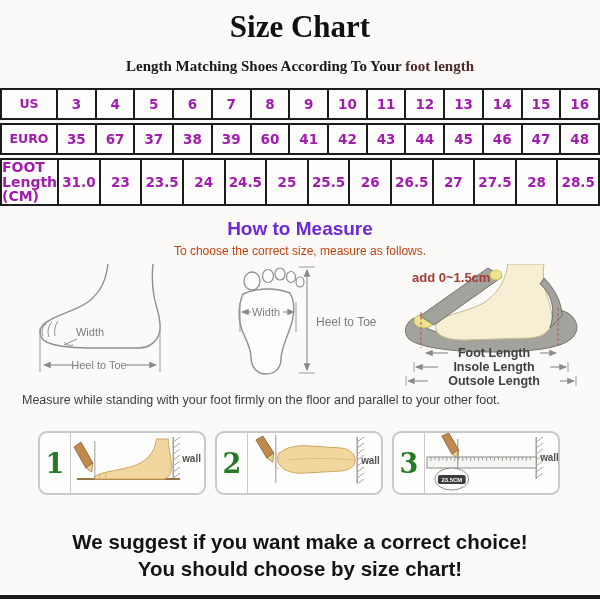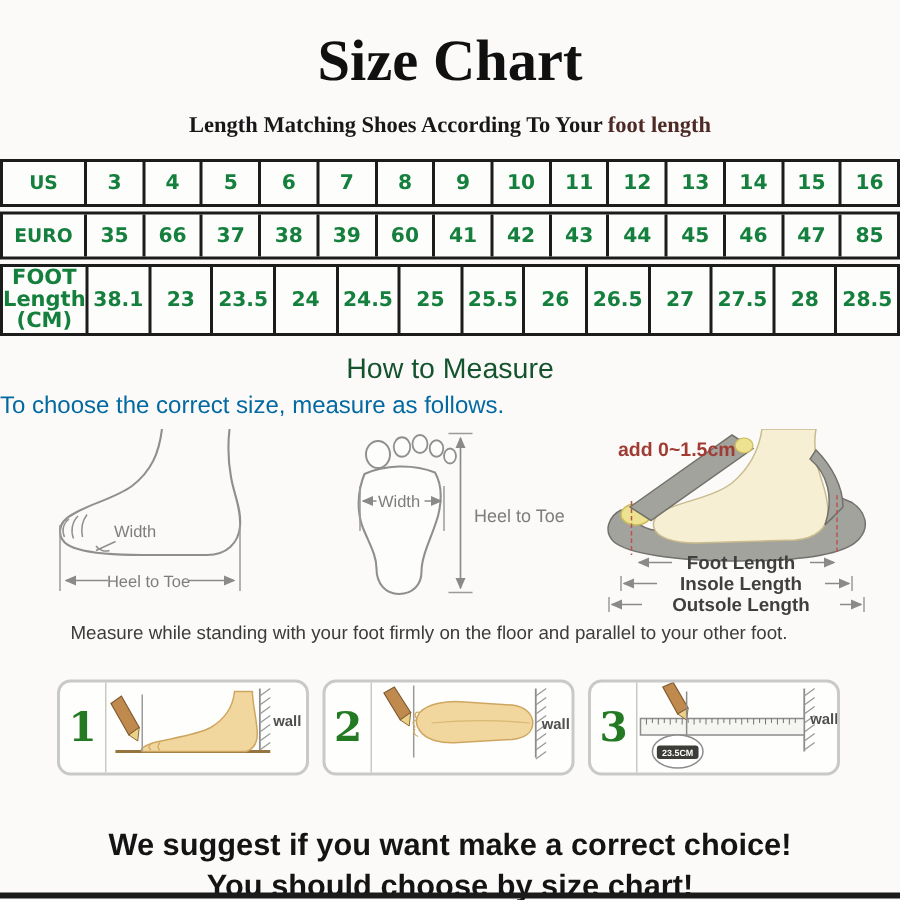--- a/index.html
+++ b/index.html
@@ -1,42 +1,42 @@
 <!DOCTYPE html>
 <html><head>
 <meta charset="utf-8">
 <style>
   html,body{margin:0;padding:0;}
   #page{position:relative;width:600px;height:600px;background:#fbfaf8;overflow:hidden;
         font-family:"Liberation Sans",sans-serif;color:#151515;}
 
   
-  .title{padding-top:21px;text-align:center;font-family:"Liberation Serif",serif;
-         font-weight:700;font-size:39px;line-height:1;color:#101010;}
+  .title{padding-top:11px;text-align:center;font-family:"Liberation Serif",serif;
+         font-weight:700;font-size:31px;line-height:1;color:#101010;}
   .subtitle{margin-top:16px;text-align:center;font-family:"Liberation Serif",serif;
             font-weight:700;font-size:15px;color:#181818;}
   .subtitle .accent{color:#4d2a25;}
 
   
   .size-table{margin-top:13px;width:600px;box-sizing:border-box;}
   .size-row{display:flex;border:2px solid #1c1c1c;box-sizing:border-box;height:32px;
             margin-bottom:3px;background:#fdfdfc;}
   .size-row.tall{height:48px;}
   .size-row .cell{flex:1;display:flex;align-items:center;justify-content:center;
                   border-left:2px solid #1c1c1c;font-family:"DejaVu Sans",sans-serif;
-                  font-weight:700;font-size:13.5px;color:#15803d;white-space:pre-line;
-                  text-align:center;line-height:1.05;}
+                  font-weight:700;font-size:13.5px;color:#a21caf;white-space:pre-line;
+                  text-align:left;line-height:1.05;}
   .size-row .cell.label{flex:0 0 54px;border-left:none;font-size:12.5px;}
   .size-row.tall .cell.label{font-size:14px;}
 
   
-  .htm-heading{margin-top:12px;text-align:center;font-size:19px;font-weight:400;color:#14532d;}
-  .htm-sub{margin-top:4px;font-size:16px;color:#0369a1;}
+  .htm-heading{margin-top:12px;text-align:center;font-size:19px;font-weight:700;color:#6d28d9;}
+  .htm-sub{margin-top:4px;text-align:center;font-size:12px;color:#c2410c;}
   .diagram-strip{margin-top:6px;width:600px;height:125px;}
-  .measure-note{margin-top:4px;padding-left:47px;font-size:12.5px;color:#3c3c3c;}
+  .measure-note{margin-top:4px;padding-left:22px;font-size:12.5px;color:#3c3c3c;}
 
   
   .steps{margin-top:24px;display:flex;gap:9px;padding:0 40px 0 38px;}
   .step-panel{flex:1;height:64px;border:2px solid #c9c9c9;border-radius:9px;background:#fefefd;
               display:flex;align-items:stretch;box-sizing:border-box;}
   .step-num{flex:0 0 30px;display:flex;align-items:center;justify-content:center;
             border-right:1px solid #c9c9c9;font-family:"DejaVu Serif",serif;font-weight:700;
             font-size:27px;color:#237a23;}
   .step-art{flex:1;}
   .step-art svg{display:block;width:100%;height:100%;}
@@ -76,39 +76,39 @@
         <div class="cell">11</div>
         <div class="cell">12</div>
         <div class="cell">13</div>
         <div class="cell">14</div>
         <div class="cell">15</div>
         <div class="cell">16</div>
       </div>
       <div class="size-row">
         <div class="cell label">EURO</div>
         <div class="cell">35</div>
-        <div class="cell">66</div>
+        <div class="cell">67</div>
         <div class="cell">37</div>
         <div class="cell">38</div>
         <div class="cell">39</div>
         <div class="cell">60</div>
         <div class="cell">41</div>
         <div class="cell">42</div>
         <div class="cell">43</div>
         <div class="cell">44</div>
         <div class="cell">45</div>
         <div class="cell">46</div>
         <div class="cell">47</div>
-        <div class="cell">85</div>
+        <div class="cell">48</div>
       </div>
       <div class="size-row tall">
         <div class="cell label">FOOT
 Length
 (CM)</div>
-        <div class="cell">38.1</div>
+        <div class="cell">31.0</div>
         <div class="cell">23</div>
         <div class="cell">23.5</div>
         <div class="cell">24</div>
         <div class="cell">24.5</div>
         <div class="cell">25</div>
         <div class="cell">25.5</div>
         <div class="cell">26</div>
         <div class="cell">26.5</div>
         <div class="cell">27</div>
         <div class="cell">27.5</div>

